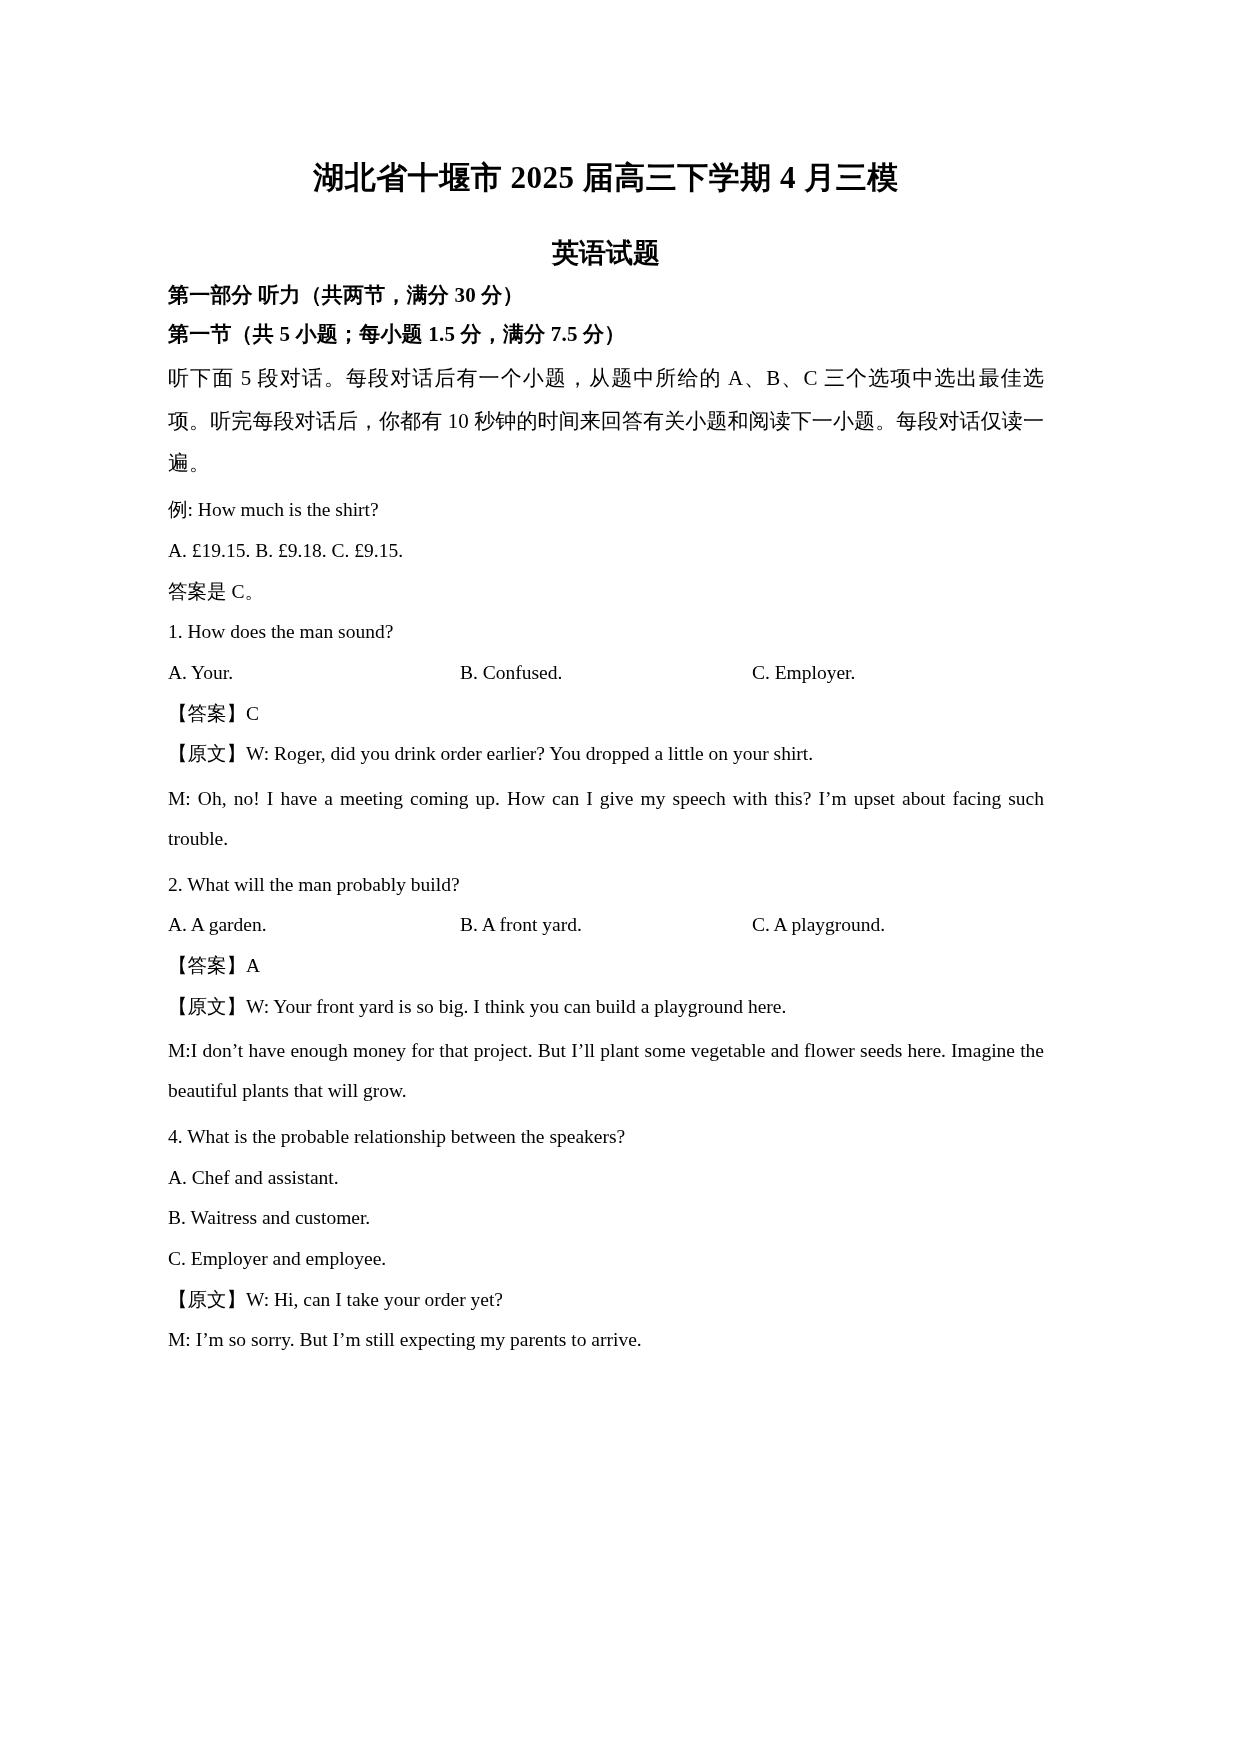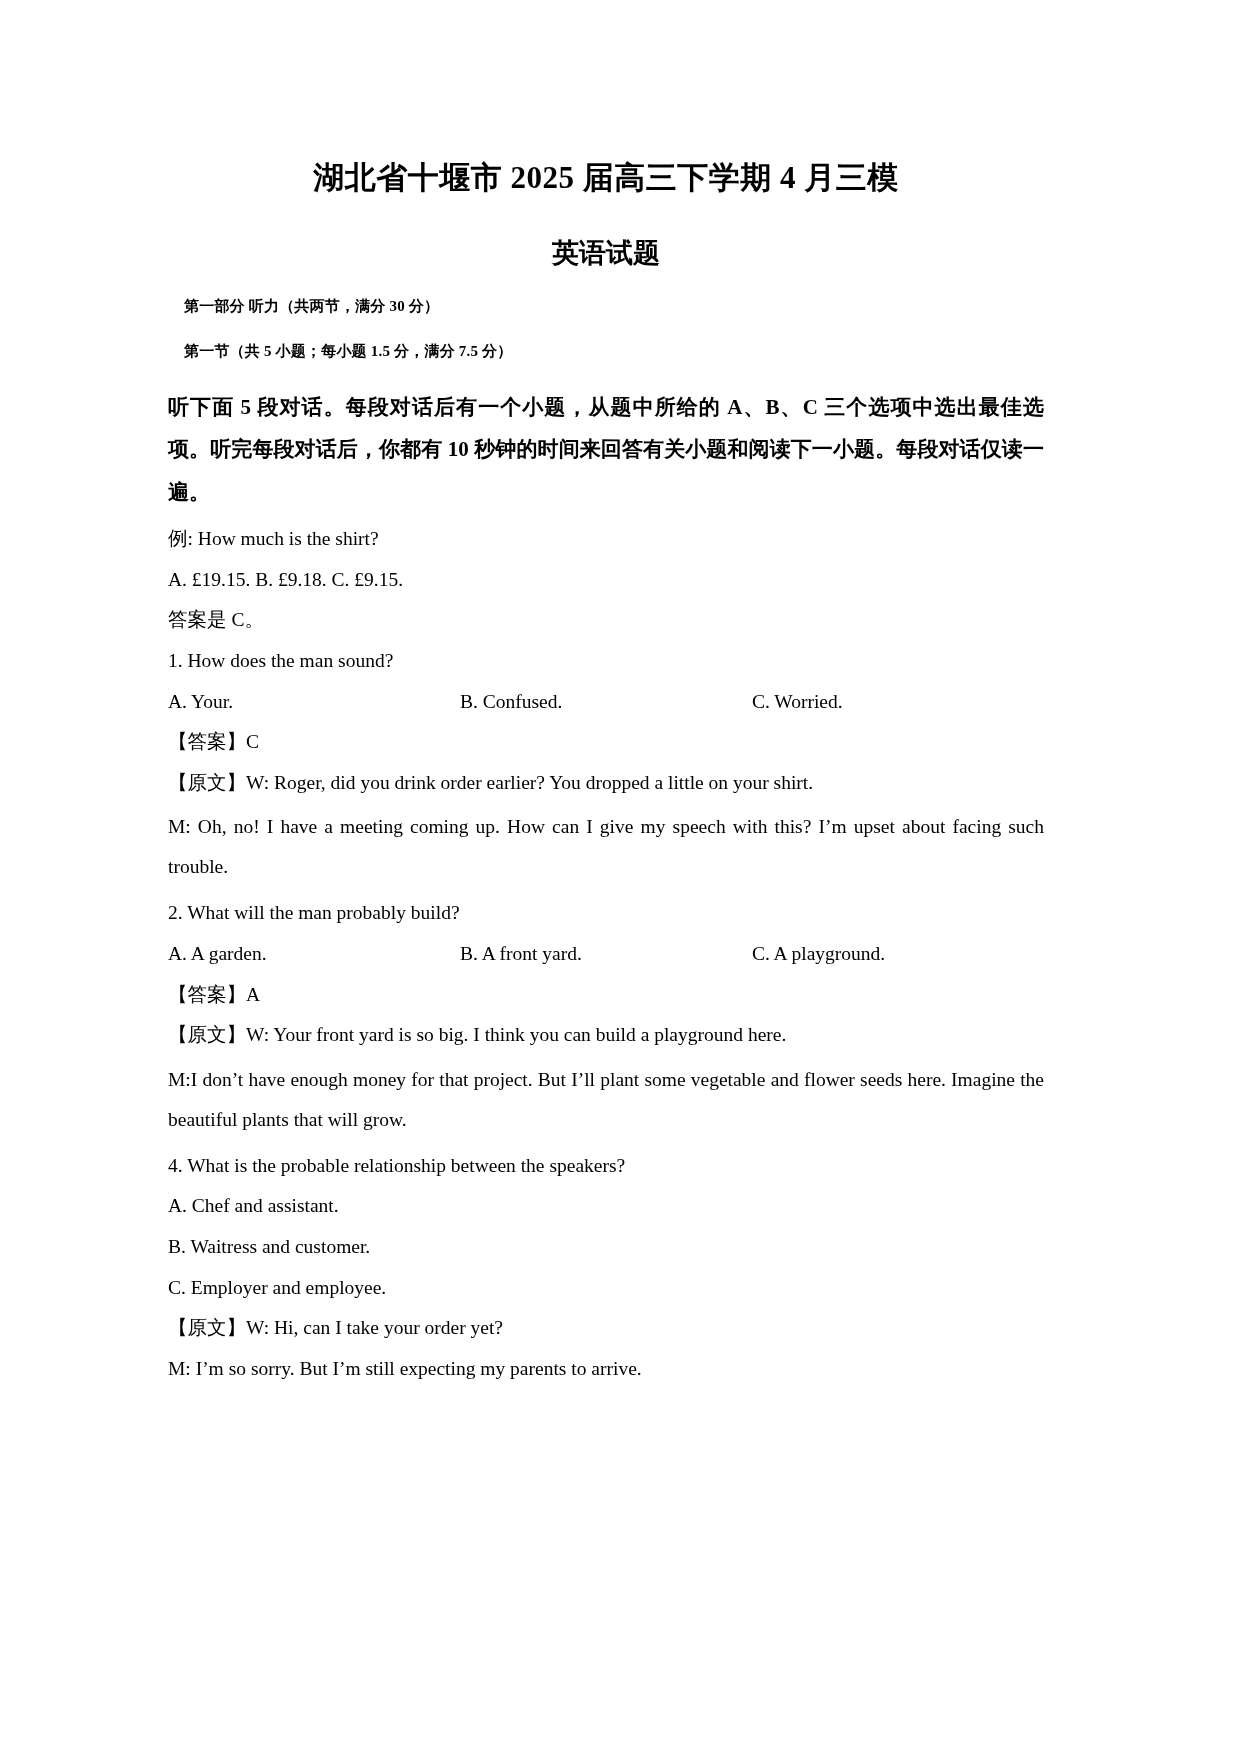--- a/index.html
+++ b/index.html
@@ -30,30 +30,30 @@
     line-height: 1.4;
   }
   .doc-subtitle {
     text-align: center;
     font-size: 27px;
     font-weight: bold;
     margin: 36px 0 0 0;
     line-height: 1.4;
   }
   .bold-line {
-    font-size: 15px;
+    font-size: 21px;
     font-weight: bold;
     line-height: 1.62;
-    margin: 16px;
+    margin: 0;
     padding: 5px 0 0 0;
     letter-spacing: 0.2px;
   }
   .bold-para {
     font-size: 21px;
-    font-weight: bold;
+    font-weight: normal;
     line-height: 2.02;
     margin: 0;
     padding: 6px 0 0 0;
     text-align: justify;
     text-justify: inter-ideograph;
     letter-spacing: 0.1px;
   }
   .plain-line {
     font-size: 19.5px;
     line-height: 1.52;
@@ -96,21 +96,21 @@
 
   <p class="plain-line">例: How much is the shirt?</p>
   <p class="plain-line">A. £19.15. B. £9.18. C. £9.15.</p>
   <p class="plain-line">答案是 C。</p>
 
   <div class="q-block">
     <p class="plain-line">1. How does the man sound?</p>
     <div class="options-row">
       <div class="opt">A. Your.</div>
       <div class="opt">B. Confused.</div>
-      <div class="opt">C. Worried.</div>
+      <div class="opt">C. Employer.</div>
     </div>
     <p class="plain-line">【答案】C</p>
     <p class="plain-line">【原文】W: Roger, did you drink order earlier? You dropped a little on your shirt.</p>
     <p class="plain-para">M: Oh, no! I have a meeting coming up. How can I give my speech with this? I’m upset about facing such trouble.</p>
   </div>
 
   <div class="q-block">
     <p class="plain-line">2. What will the man probably build?</p>
     <div class="options-row">
       <div class="opt">A. A garden.</div>

